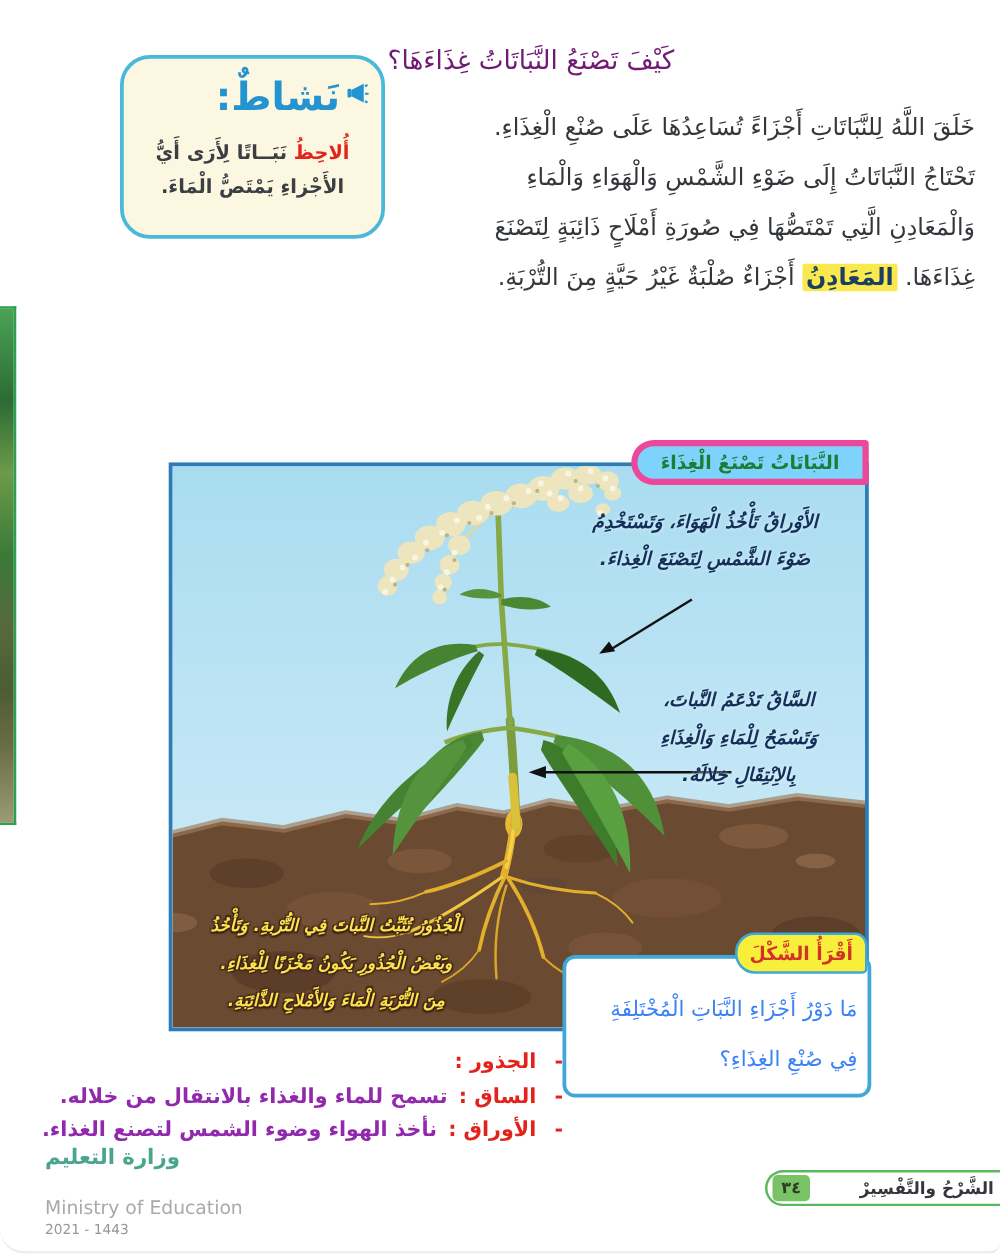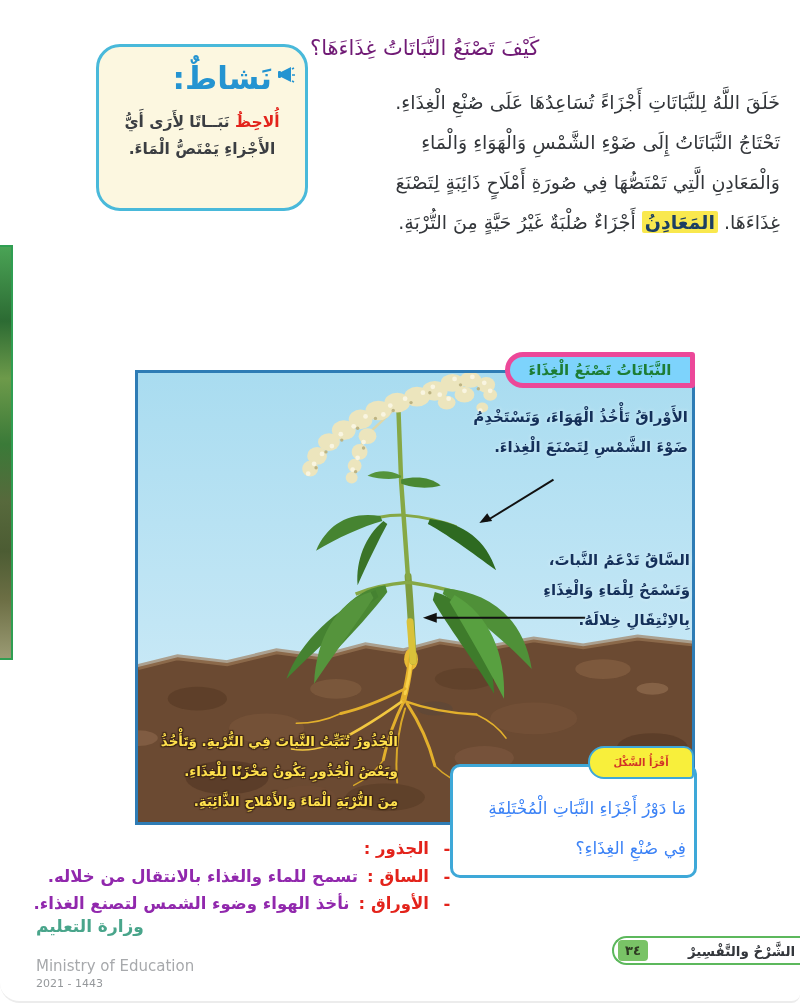--- a/index.html
+++ b/index.html
@@ -8,51 +8,51 @@
     font-family:"DejaVu Sans",sans-serif;
   }
   
   .q-title{position:absolute;top:36px;right:20px;width:470px;direction:rtl;text-align:left;
     font-size:21px;font-weight:normal;color:#701a75;}
   
   .intro{position:absolute;top:82px;right:20px;width:462px;direction:rtl;text-align:right;
     font-size:19px;line-height:40px;color:#33363a;font-weight:500;}
   .hl{background:#f9e84e;color:#1c3e63;font-weight:bold;padding:0 3px;border-radius:2px;}
   
-  .activity{position:absolute;left:96px;top:44px;width:212px;height:167px;box-sizing:border-box;
+  .activity{position:absolute;left:96px;top:44px;width:212px;height:147px;box-sizing:border-box;
     border:3px solid #49b9da;border-radius:24px;background:#fcf7e0;padding:4px 10px 6px;direction:rtl;}
   .activity-head{display:flex;align-items:center;justify-content:flex-start;gap:5px;height:54px;}
   .activity-title{color:#2494d1;font-size:31px;font-weight:bold;line-height:1;}
   .activity-body{font-size:15.5px;font-weight:bold;color:#3b3e42;text-align:center;line-height:27px;margin-top:4px;}
   .red{color:#e3231b;}
   
   .edge-strip{position:absolute;left:0;top:245px;width:13px;height:415px;
     border:2px solid #2f9e52;border-left:none;box-sizing:border-box;
     background:linear-gradient(180deg,#4aa355 0%,#2c6b33 18%,#6d9a4a 32%,#3a7a38 48%,#57693c 62%,#4c5c33 74%,#6d6f45 86%,#9b9b74 100%);}
   
   .diagram{position:absolute;left:135px;top:370px;width:560px;height:455px;box-sizing:border-box;
     border:3px solid #2e7cb5;background:#bfe3f2;}
   .diagram svg{position:absolute;left:0;top:0;width:554px;height:449px;display:block;}
   .caption-pill{position:absolute;left:505px;top:352px;width:190px;height:36px;box-sizing:border-box;z-index:5;
     background:#7dd3fc;border:5px solid #ec4899;border-radius:18px 3px 3px 18px;
     display:flex;align-items:center;justify-content:center;
     color:#1d7d35;font-weight:bold;font-size:15px;direction:rtl;}
-  .fig-label{position:absolute;direction:rtl;text-align:right;font-weight:bold;color:#14305a;
-    font-size:15px;line-height:30px;z-index:4;text-shadow:0 0 4px rgba(230,245,252,.9);}
+  .fig-label{position:absolute;direction:rtl;text-align:center;font-weight:bold;color:#14305a;
+    font-size:15px;line-height:30px;z-index:4;text-shadow:0 0 4px rgba(230,245,252,.9);font-style:italic;}
   .fig-label.leaves{top:402px;left:440px;width:248px;}
   .fig-label.stem{top:545px;left:492px;width:198px;}
   .fig-label.roots{top:726px;left:140px;width:258px;font-size:13.5px;line-height:30px;color:#ffe14d;
     text-shadow:1px 1px 1px #3a2414,-1px -1px 1px #3a2414,1px -1px 1px #3a2414,-1px 1px 1px #3a2414;}
   
   .readfig-box{position:absolute;left:450px;top:764px;width:247px;height:114px;box-sizing:border-box;z-index:6;
     background:#ffffff;border:3px solid #3ea8d8;border-radius:10px;}
   .readfig-tab{position:absolute;left:588px;top:746px;width:106px;height:33px;box-sizing:border-box;z-index:7;
     background:#f8ef3b;border:2.5px solid #3ea8d8;border-radius:16px 10px 4px 16px;
     display:flex;align-items:center;justify-content:center;
-    color:#d23327;font-weight:bold;font-size:10px;direction:rtl;}
+    color:#d23327;font-weight:bold;font-size:15px;direction:rtl;}
   .readfig-q{position:absolute;left:462px;top:788px;width:224px;z-index:8;direction:rtl;text-align:right;
     font-size:17px;color:#3b82f6;line-height:40px;font-weight:500;}
   
   .notes{position:absolute;left:8px;top:835px;width:448px;direction:rtl;font-weight:bold;
     font-size:16.5px;line-height:27.5px;}
   .note-row{display:flex;flex-direction:row;gap:9px;direction:rtl;justify-content:flex-start;}
   .note-dash{color:#e3231b;width:18px;text-align:center;}
   .note-term{color:#e3231b;white-space:nowrap;}
   .note-def{color:#9128ad;white-space:nowrap;}
   

